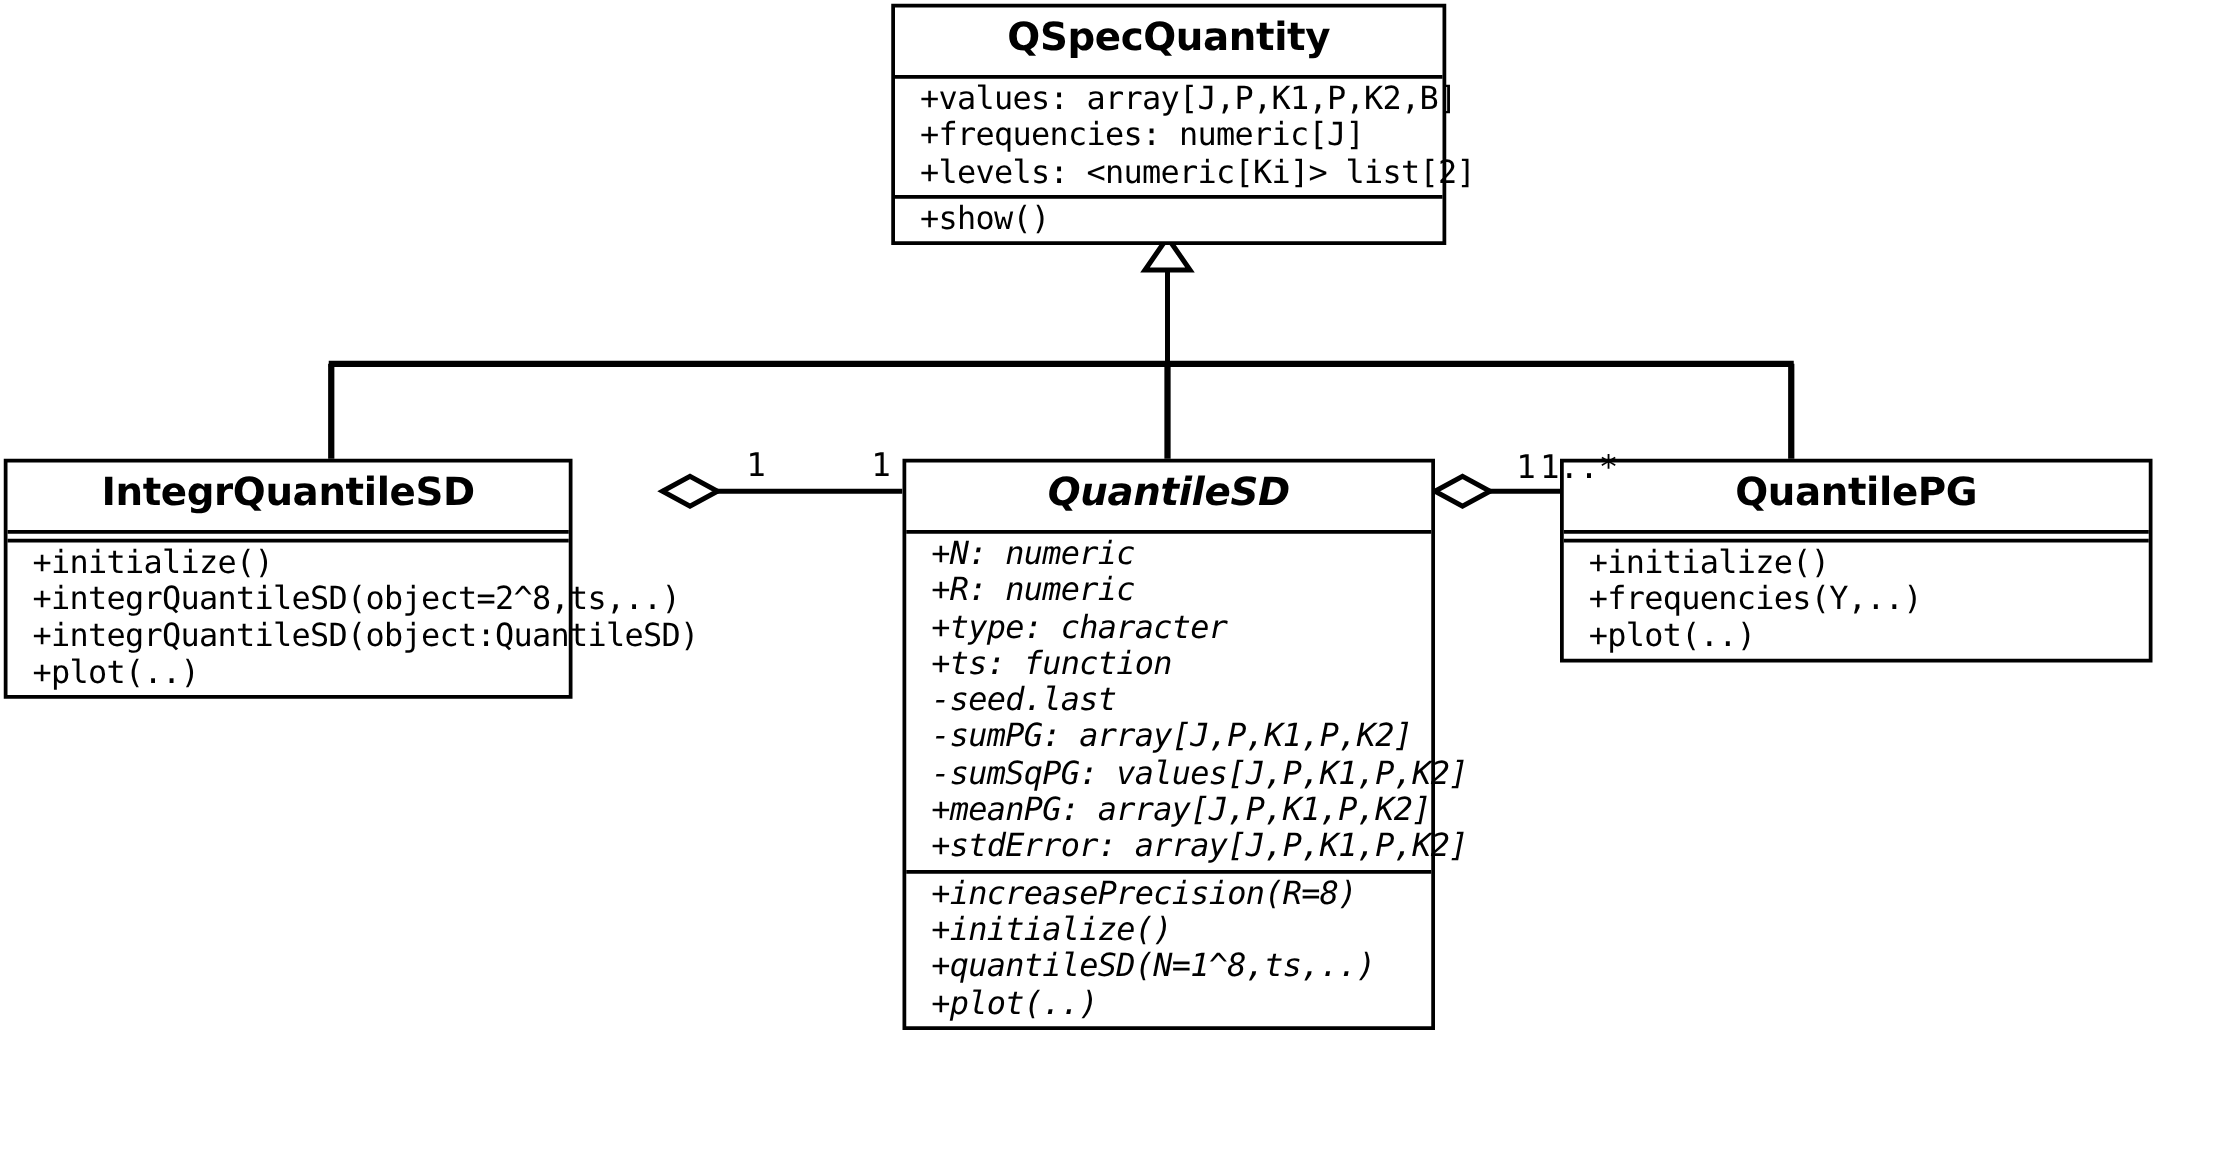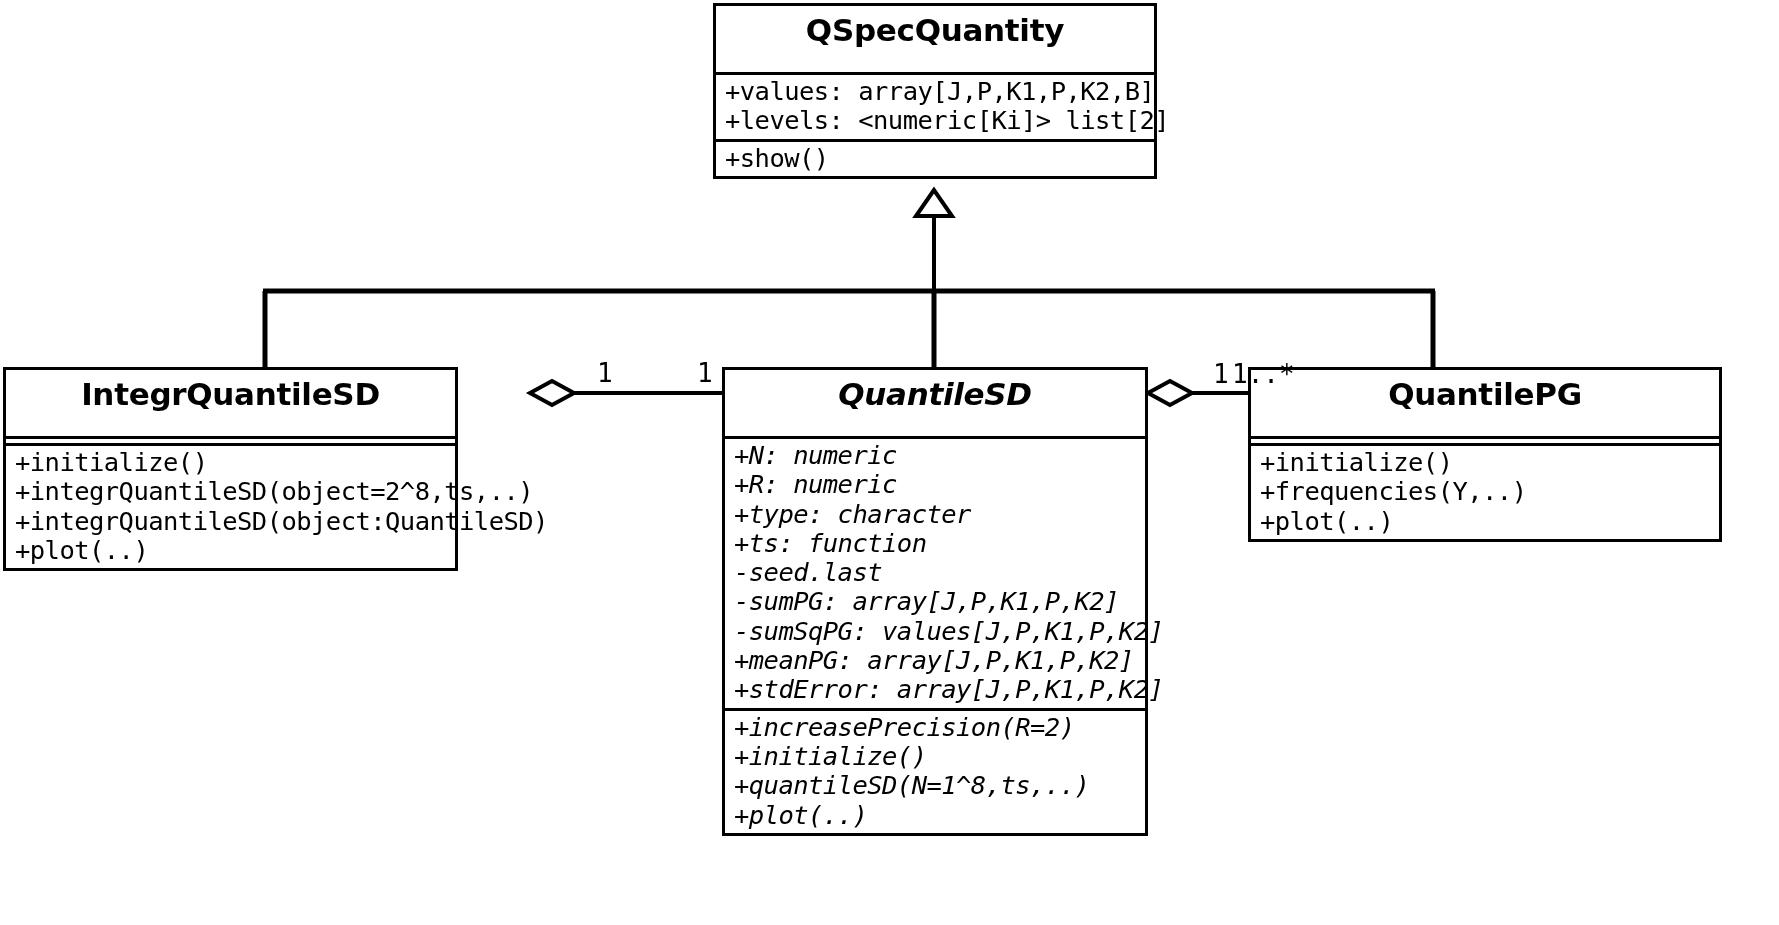--- a/index.html
+++ b/index.html
@@ -30,31 +30,31 @@
     border: 3px solid #000000;
     z-index: 5;
   }
   .uml-title {
     text-align: center;
     font-family: "DejaVu Sans", sans-serif;
     font-weight: bold;
     font-size: 31px;
     line-height: 1.0;
     color: #000000;
-    padding: 9px 6px 26px 6px;
+    padding: 9px 6px 14px 6px;
     white-space: nowrap;
     letter-spacing: -0.3px;
     border-radius: 17px;
   }
   .sep {
     height: 0;
     border-top: 3px solid #000000;
   }
   .compartment {
-    padding: 2px 0 3px 5px;
+    padding: 2px 0 3px 16px;
   }
   .compartment.empty {
     height: 4px;
     padding: 0;
   }
   .member {
     font-family: "DejaVu Sans Mono", monospace;
     font-size: 25.5px;
     line-height: 29.3px;
     color: #000000;
@@ -100,20 +100,21 @@
       <line x1="1148" y1="393" x2="1305" y2="393" stroke="#000000" stroke-width="4"></line>
       <polygon points="1148,393 1170,381 1192,393 1170,405" fill="#ffffff" stroke="#000000" stroke-width="4"></polygon>
     </g>
   </svg>
 
   <div class="uml-class" style="left:713px; top:3px; width:444px;">
     <div class="uml-title">QSpecQuantity</div>
     <div class="sep"></div>
     <div class="compartment">
       <div class="member">+values: array[J,P,K1,P,K2,B]</div>
+      <div class="member">+frequencies: numeric[J]</div>
       <div class="member">+levels: &lt;numeric[Ki]&gt; list[2]</div>
     </div>
     <div class="sep"></div>
     <div class="compartment">
       <div class="member">+show()</div>
     </div>
   </div>
 
   <div class="uml-class" style="left:3px; top:367px; width:455px;">
     <div class="uml-title">IntegrQuantileSD</div>
@@ -137,21 +138,21 @@
       <div class="member">+type: character</div>
       <div class="member">+ts: function</div>
       <div class="member">-seed.last</div>
       <div class="member">-sumPG: array[J,P,K1,P,K2]</div>
       <div class="member">-sumSqPG: values[J,P,K1,P,K2]</div>
       <div class="member">+meanPG: array[J,P,K1,P,K2]</div>
       <div class="member">+stdError: array[J,P,K1,P,K2]</div>
     </div>
     <div class="sep"></div>
     <div class="compartment">
-      <div class="member">+increasePrecision(R=2)</div>
+      <div class="member">+increasePrecision(R=8)</div>
       <div class="member">+initialize()</div>
       <div class="member">+quantileSD(N=1^8,ts,..)</div>
       <div class="member">+plot(..)</div>
     </div>
   </div>
 
   <div class="uml-class" style="left:1248px; top:367px; width:474px;">
     <div class="uml-title">QuantilePG</div>
     <div class="sep"></div>
     <div class="compartment empty"></div>

